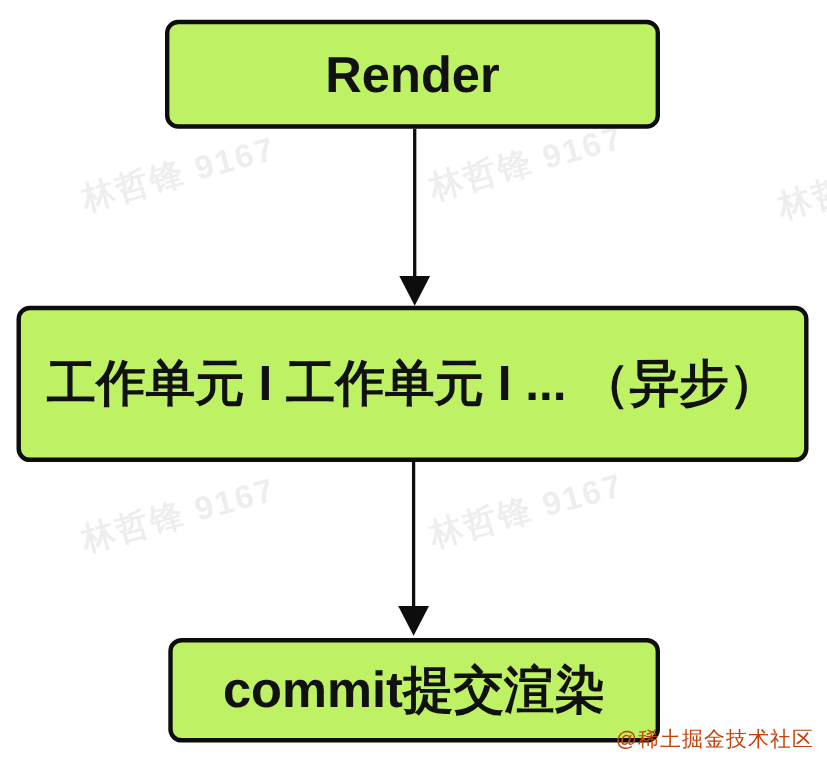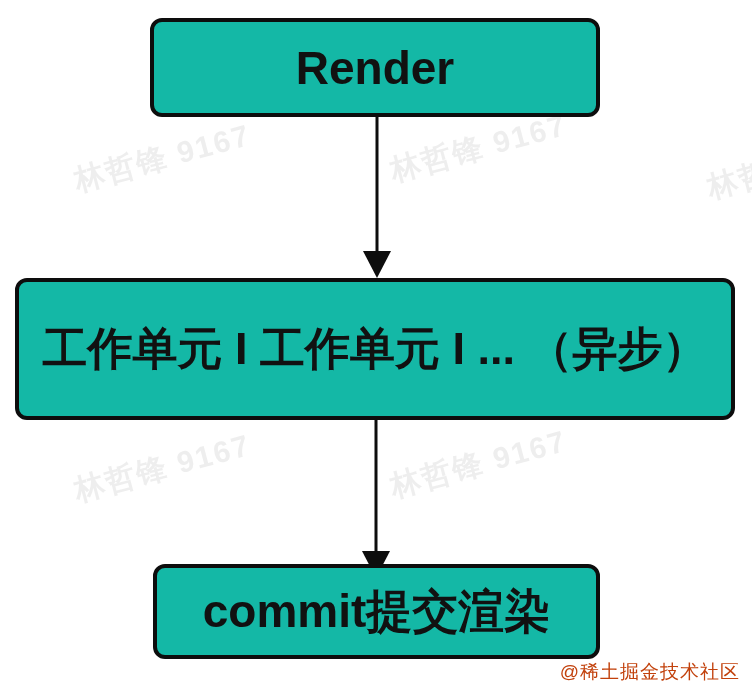--- a/index.html
+++ b/index.html
@@ -35,21 +35,21 @@
   .wm-1 { left: 72px;  top: 138px; }
   .wm-2 { left: 388px; top: 128px; }
   .wm-3 { left: 705px; top: 145px; }
   .wm-4 { left: 72px;  top: 448px; }
   .wm-5 { left: 388px; top: 444px; }
 
   
   .node {
     position: absolute;
     box-sizing: border-box;
-    background: #14b8a6;
+    background: #bef264;
     border: 4px solid #0d0d0d;
     border-radius: 12px;
     display: flex;
     align-items: center;
     justify-content: center;
     color: #111111;
     font-weight: bold;
     text-align: center;
     white-space: nowrap;
   }
@@ -58,21 +58,21 @@
     width: 450px; height: 99px;
     font-size: 46px;
   }
   .node-work-units {
     left: 15px; top: 278px;
     width: 720px; height: 142px;
     font-size: 45px;
     justify-content: center;
   }
   .node-commit {
-    left: 153px; top: 564px;
+    left: 153px; top: 580px;
     width: 447px; height: 95px;
     font-size: 46px;
   }
 
   
   .arrow { position: absolute; pointer-events: none; }
   .arrow-line {
     position: absolute;
     width: 3px;
     background: #0d0d0d;

